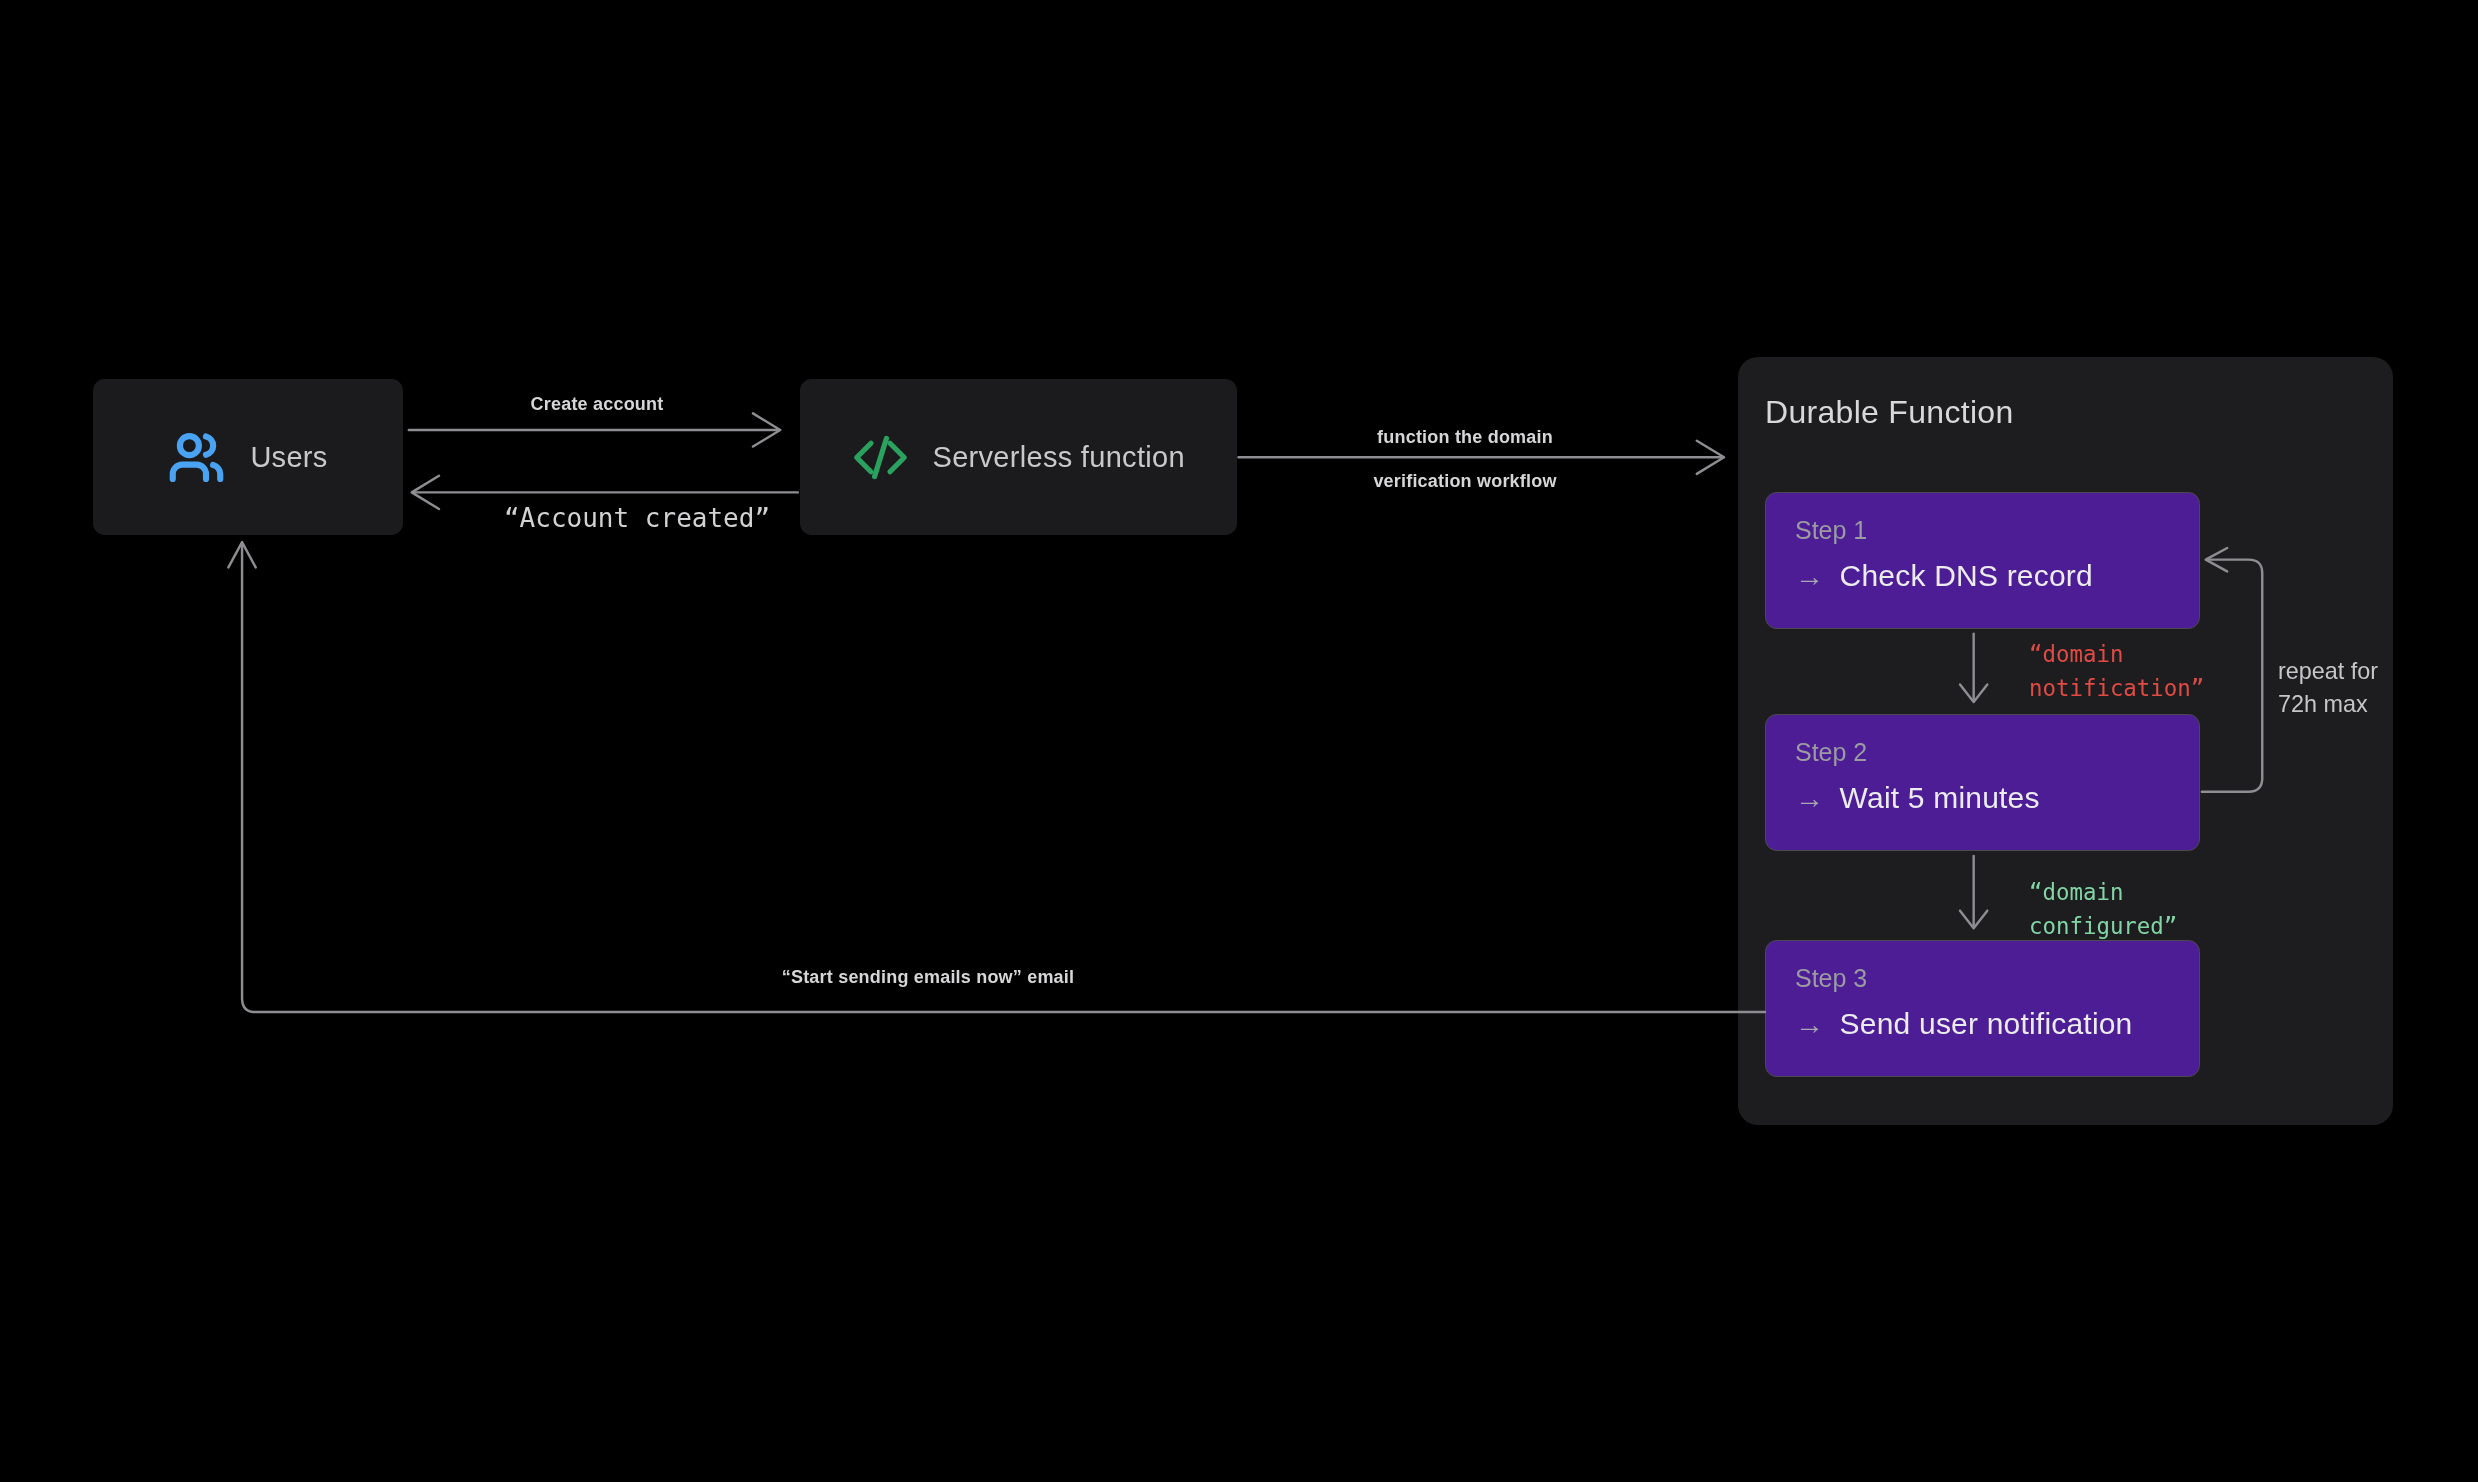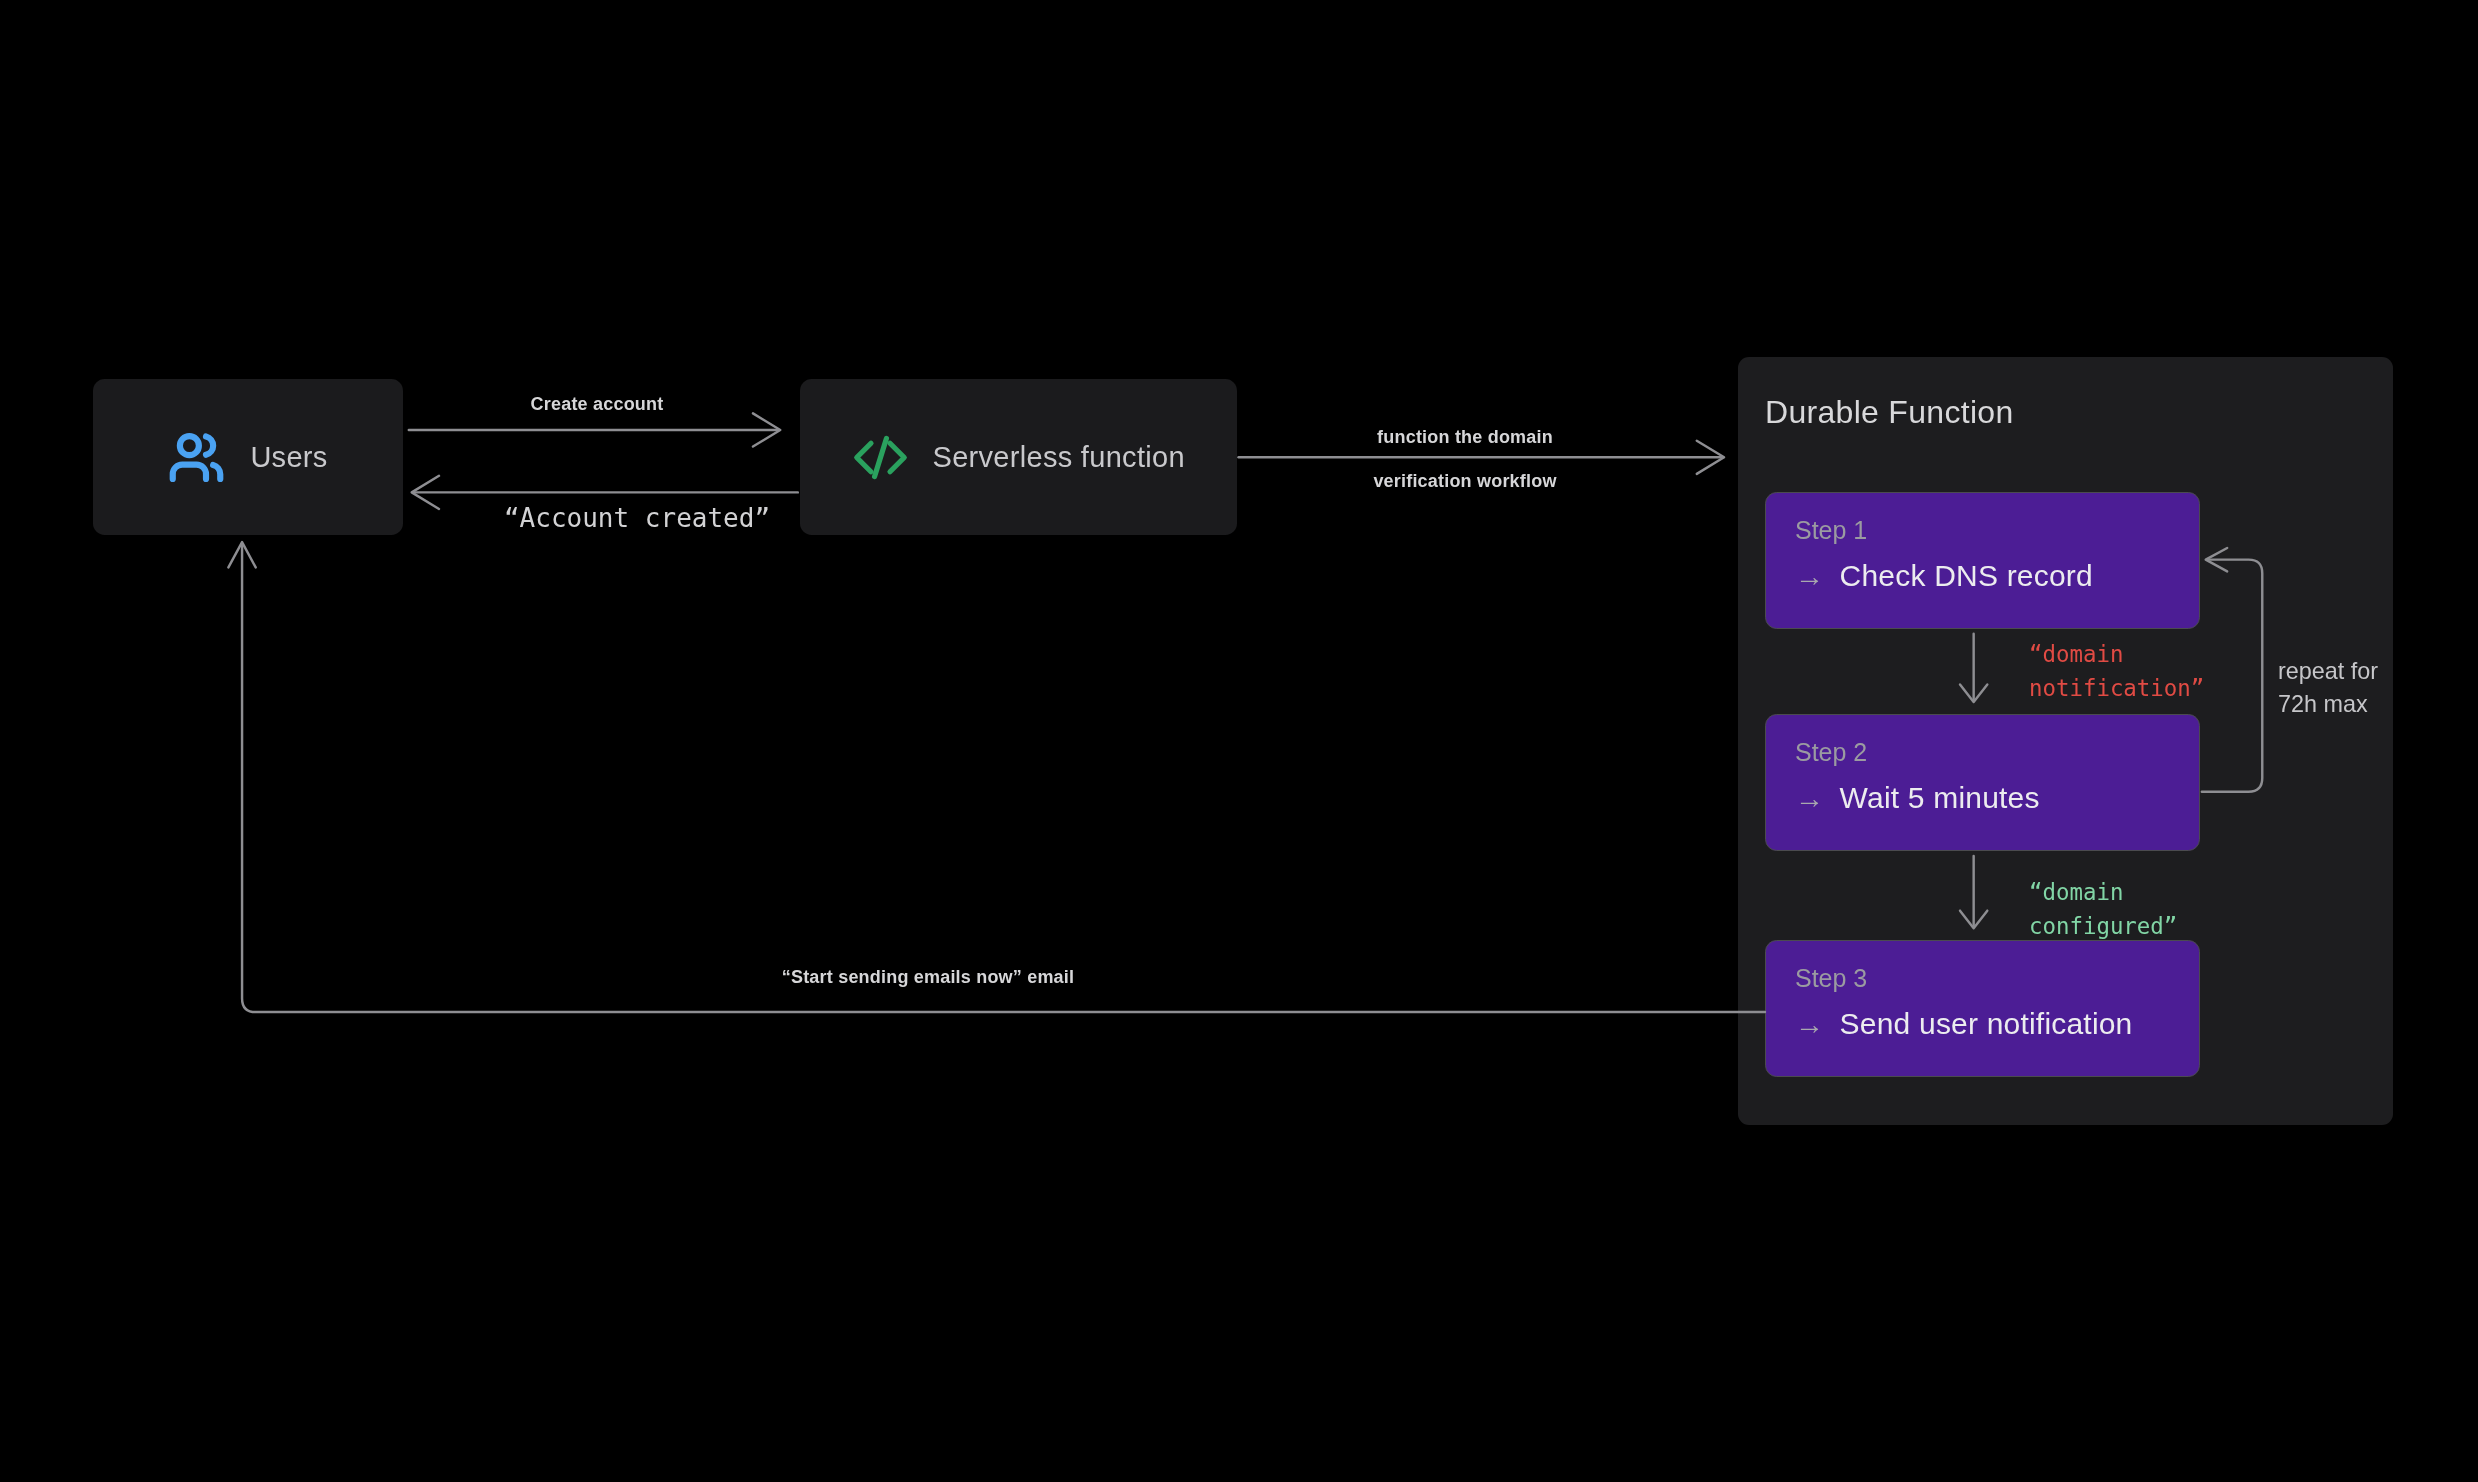--- a/index.html
+++ b/index.html
@@ -52,21 +52,21 @@
   }
   .icon-users { width: 57px; height: 57px; }
   .icon-code { width: 57px; height: 57px; }
 
   
   .panel {
     position: absolute;
     left: 1738px; top: 357px;
     width: 655px; height: 768px;
     background: #1d1d1f;
-    border-radius: 11px;
+    border-radius: 20px;
     z-index: 1;
   }
   .panel-title {
     position: absolute;
     left: 27px; top: 37px;
     color: #d8d8da;
     font-size: 32px;
     letter-spacing: 0.3px;
   }
   .step {

